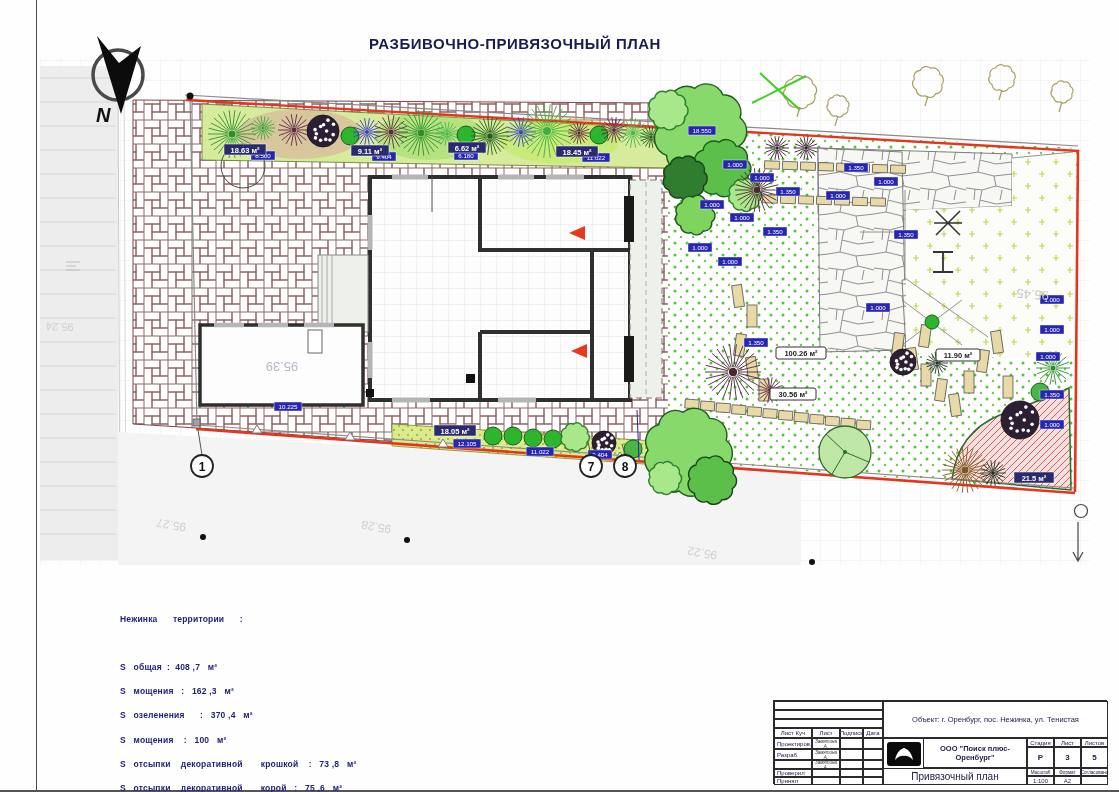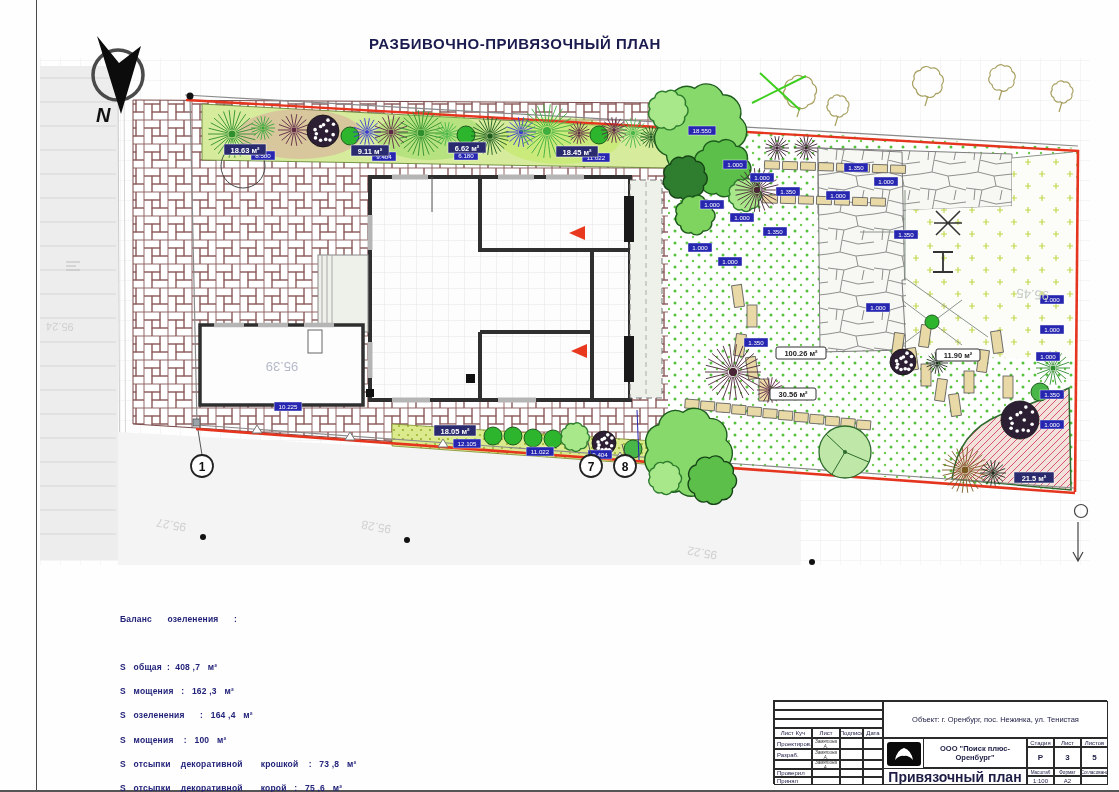--- a/index.html
+++ b/index.html
@@ -13,21 +13,21 @@
   
   #tblock{position:absolute;left:773px;top:700px;width:334px;height:84px;
           border:1.6px solid #2a2a2a;color:#1c1c44;font-size:6px;box-sizing:border-box;}
   .cell{position:absolute;border:0.8px solid #2a2a2a;box-sizing:border-box;
         display:flex;align-items:center;justify-content:center;text-align:center;
         overflow:hidden;background:#fff;}
   .cell.left{justify-content:flex-start;padding-left:2px;}
   .sig{font-size:4.5px;font-style:italic;color:#333;}
   .obj{font-size:7.5px;}
   .company{font-size:7.5px;font-weight:bold;}
-  .dname{font-size:14px;font-weight:bold;}
+  .dname{font-size:10px;font-weight:normal;}
   .big{font-size:8px;font-weight:bold;}
   .tiny{font-size:4.6px;}
   #logo-box{position:absolute;border:0.8px solid #2a2a2a;background:#fff;
             display:flex;align-items:center;justify-content:center;}
   
   #frame-left{position:absolute;left:36px;top:0;width:1px;height:792px;background:#4a4a4a;}
   #frame-bottom{position:absolute;left:0;top:790px;width:1119px;height:1.5px;background:#555;}
 </style>
 </head>
 <body>
@@ -1099,25 +1099,25 @@
     <g>
       <circle cx="118" cy="75" r="25" fill="none" stroke="#4a4a4a" stroke-width="3.5"></circle>
       <polygon points="97,36 119,63 141,46 121,114" fill="#0c0c0c"></polygon>
       <text x="96" y="122" font-size="20" font-weight="bold" font-style="italic" fill="#111">N</text>
     </g>
 
     <text x="515" y="49" font-size="15" font-weight="bold" fill="#1b1b4f" text-anchor="middle" letter-spacing="0.5">РАЗБИВОЧНО-ПРИВЯЗОЧНЫЙ ПЛАН</text>
   </svg>
 
   <div id="balance">
-    <div>Баланс      озеленения      :</div>
+    <div>Нежинка      территории      :</div>
     <div class="gap"></div>
     <div>S   общая  :  408 ,7   м²</div>
     <div>S   мощения   :   162 ,3   м²</div>
-    <div>S   озеленения      :   164 ,4   м²</div>
+    <div>S   озеленения      :   370 ,4   м²</div>
     <div>S   мощения    :   100   м²</div>
     <div>S   отсыпки    декоративной       крошкой    :   73 ,8   м²</div>
     <div>S   отсыпки    декоративной       корой   :   75 ,6   м²</div>
     
     
     
   </div>
 
   <div id="tblock">
 

